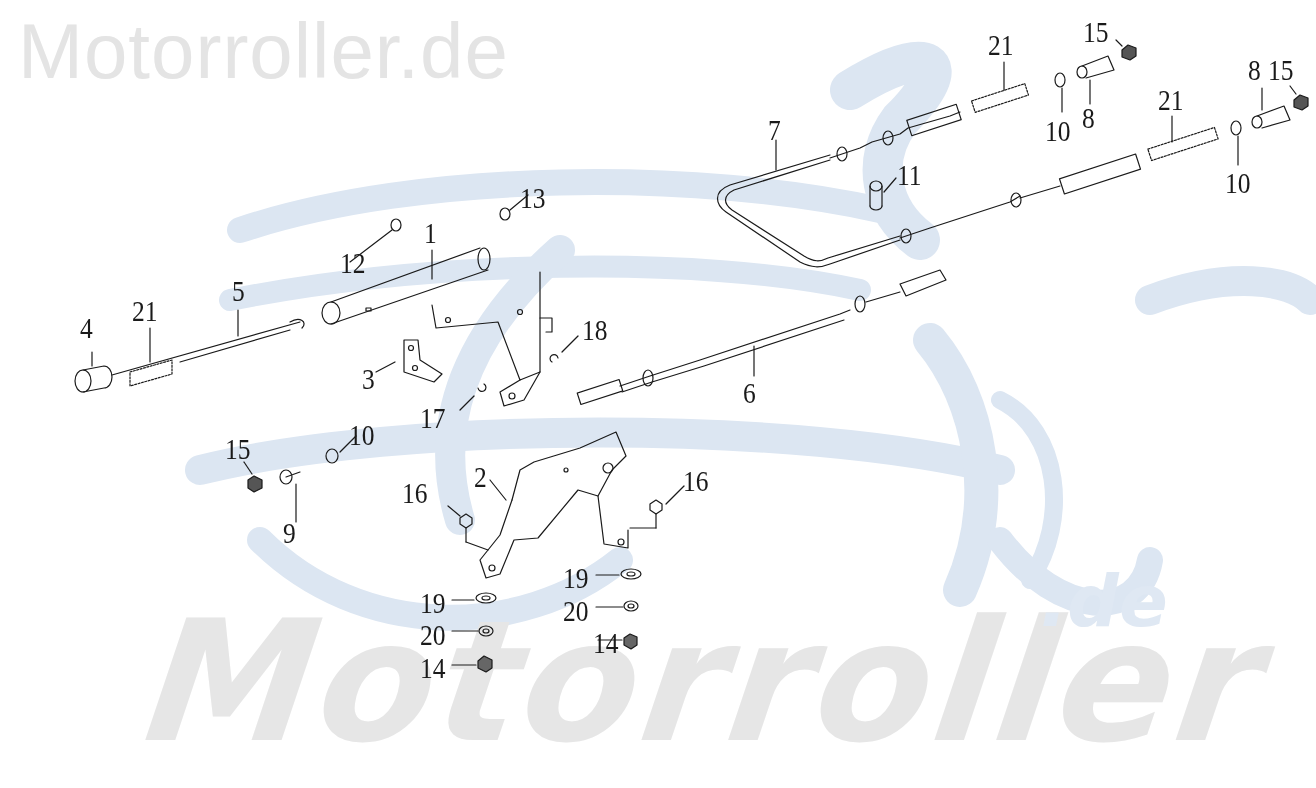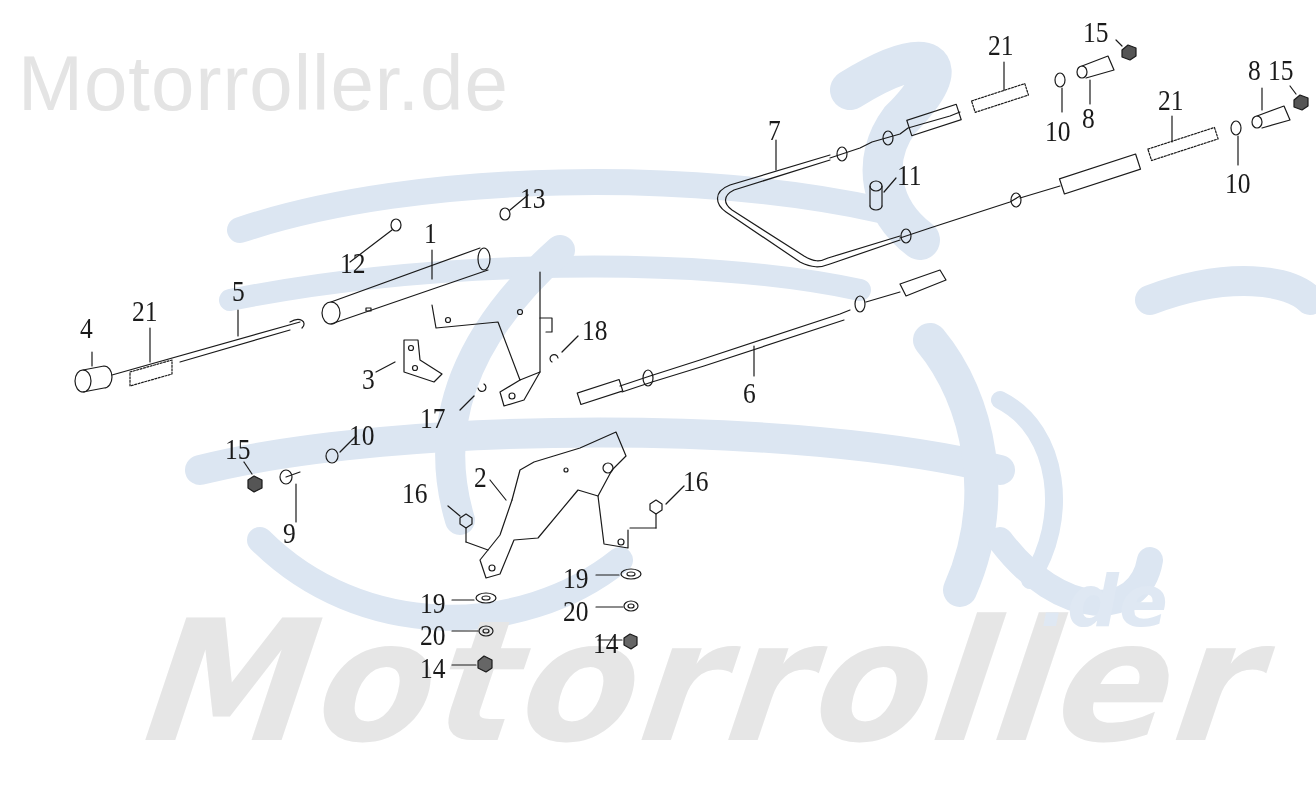--- a/index.html
+++ b/index.html
@@ -1,17 +1,17 @@
 <!DOCTYPE html>
 <html><head>
 <meta charset="utf-8">
 <style>
   html,body{margin:0;padding:0;background:#ffffff;}
   body{width:1316px;height:788px;position:relative;overflow:hidden;font-family:"Liberation Serif",serif;}
-  .wm-top{position:absolute;left:18px;top:12px;font-family:"Liberation Sans",sans-serif;font-size:78px;color:#e4e4e4;letter-spacing:1px;line-height:1;margin-top:32px;}
+  .wm-top{position:absolute;left:18px;top:12px;font-family:"Liberation Sans",sans-serif;font-size:78px;color:#e4e4e4;letter-spacing:1px;line-height:1;}
   .wm-bottom{position:absolute;left:150px;top:598px;font-family:"DejaVu Sans",sans-serif;font-weight:bold;font-style:italic;font-size:168px;color:#e6e6e6;letter-spacing:4px;line-height:1;transform:skewX(-8deg);}
   .wm-de{position:absolute;left:1040px;top:565px;font-family:"DejaVu Sans",sans-serif;font-weight:bold;font-style:italic;font-size:72px;color:#dfe8f3;line-height:1;}
   svg.layer{position:absolute;left:0;top:0;}
   .label{position:absolute;font-family:"Liberation Serif",serif;font-size:30px;color:#1a1a1a;line-height:1;transform:scaleX(0.85);transform-origin:left top;white-space:nowrap;}
 </style>
 </head>
 <body>
 
 <svg class="layer" width="1316" height="788" viewBox="0 0 1316 788">
   <g fill="none" stroke="#dce6f2" stroke-linecap="round">

